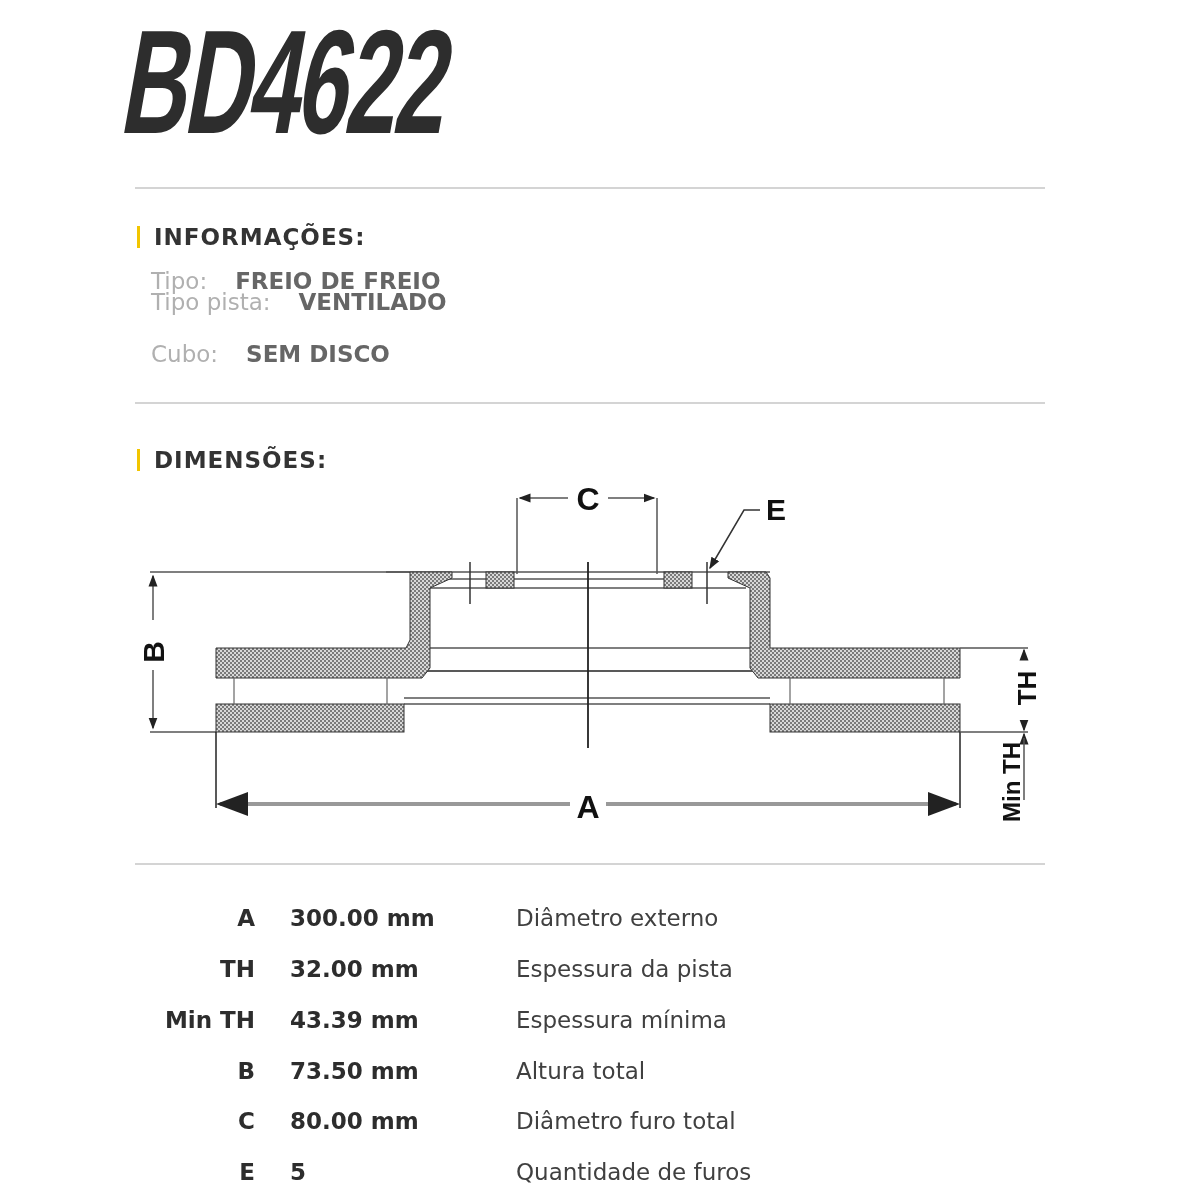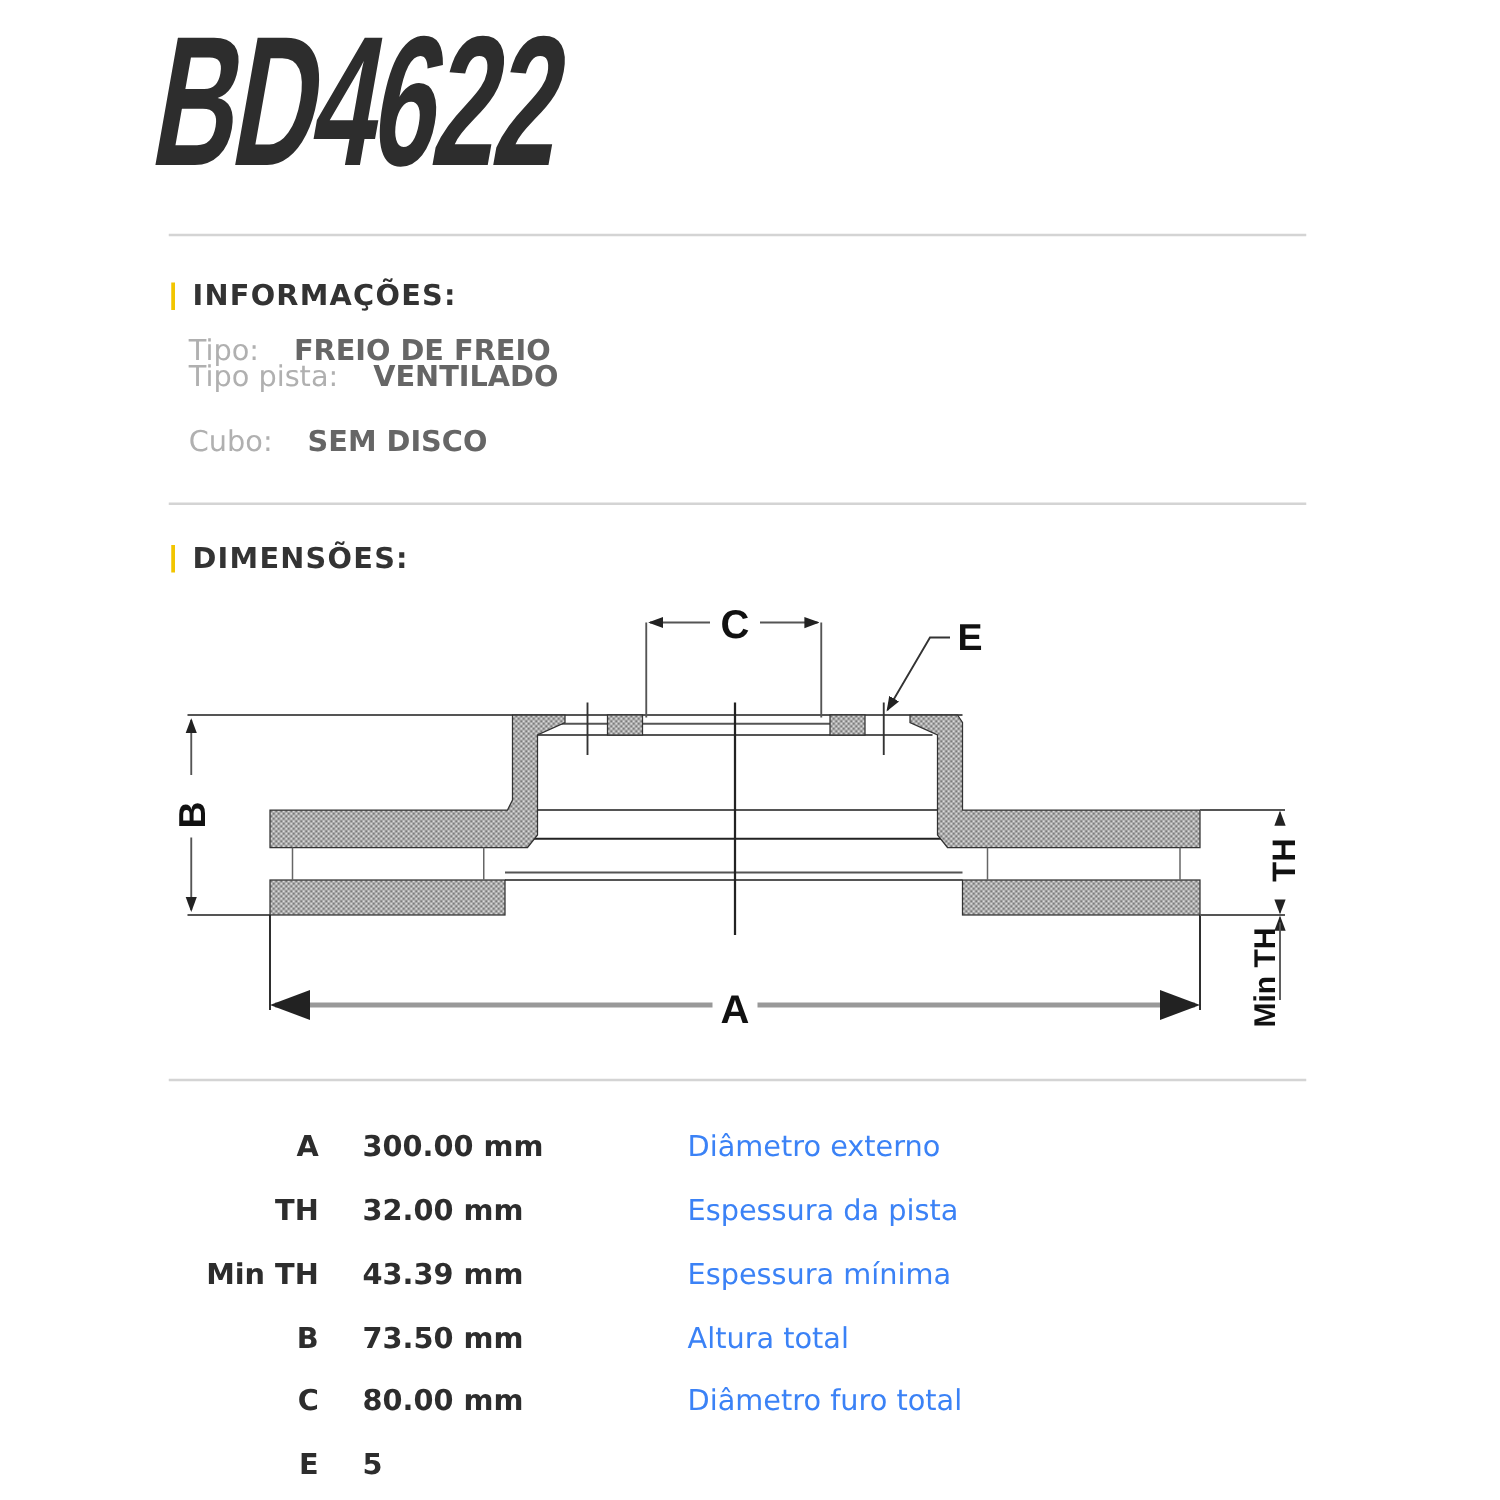--- a/index.html
+++ b/index.html
@@ -12,21 +12,21 @@
     .section-head { position: absolute; left: 137px; font-size: 23px; font-weight: bold; color: #333;
                     letter-spacing: 1px; display: flex; align-items: center; }
     .section-head .bar { width: 3px; height: 22px; background: #f2c500; margin-right: 14px; }
     .info-row { position: absolute; left: 137px; font-size: 23px; display: flex; gap: 28px; margin-left: 14px; }
     .info-row .k { color: #b0b0b0; }
     .info-row .v { color: #666; font-weight: bold; }
     .diagram { position: absolute; left: 130px; top: 470px; width: 920px; height: 380px; }
     .spec { position: absolute; left: 0; width: 1200px; height: 40px; font-size: 23px; }
     .spec .code { position: absolute; right: 945px; font-weight: bold; color: #2d2d2d; text-align: right; }
     .spec .val { position: absolute; left: 290px; font-weight: bold; color: #2d2d2d; }
-    .spec .desc { position: absolute; left: 516px; color: #3b82f6; margin-left: 34px; }
+    .spec .desc { position: absolute; left: 516px; color: #404040; }
   </style>
 </head>
 <body>
 
 <div class="title">BD4622</div>
 
 <div class="hr" style="top:187px"></div>
 
 <div class="section-head" style="top:224px">
   <span class="bar"></span>
@@ -41,21 +41,21 @@
   <span class="k">Tipo pista:</span>
   <span class="v">VENTILADO</span>
 </div>
 <div class="info-row" style="top:341px">
   <span class="k">Cubo:</span>
   <span class="v">SEM DISCO</span>
 </div>
 
 <div class="hr" style="top:402px"></div>
 
-<div class="section-head" style="top:434px">
+<div class="section-head" style="top:447px">
   <span class="bar"></span>
   <span>DIMENSÕES:</span>
 </div>
 
 <svg class="diagram" viewBox="0 0 920 380" width="920" height="380" xmlns="http://www.w3.org/2000/svg">
   <defs>
     <pattern id="hatch" width="4" height="4" patternUnits="userSpaceOnUse">
       <rect width="4" height="4" fill="#d8d8d8"></rect>
       <rect width="2" height="2" fill="#7a7a7a"></rect>
       <rect x="2" y="2" width="2" height="2" fill="#7a7a7a"></rect>
@@ -162,13 +162,14 @@
   <span class="desc">Altura total</span>
 </div>
 <div class="spec" style="top:1108px">
   <span class="code">C</span>
   <span class="val">80.00 mm</span>
   <span class="desc">Diâmetro furo total</span>
 </div>
 <div class="spec" style="top:1159px">
   <span class="code">E</span>
   <span class="val">5</span>
+  <span class="desc">Quantidade de furos</span>
 </div>
 
 </body></html>

